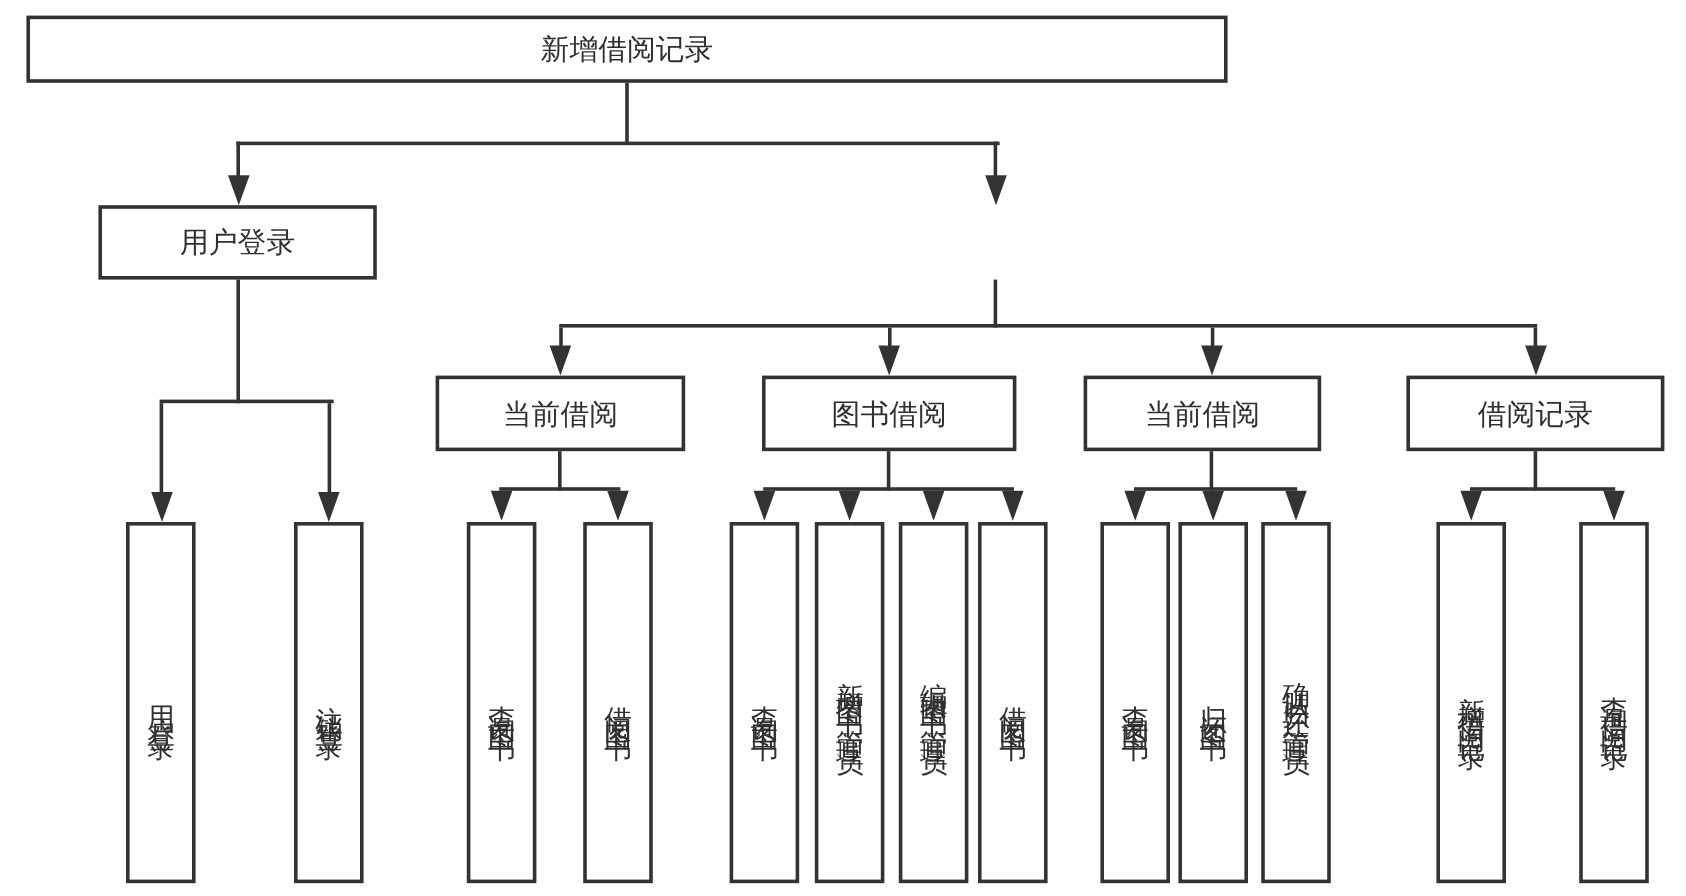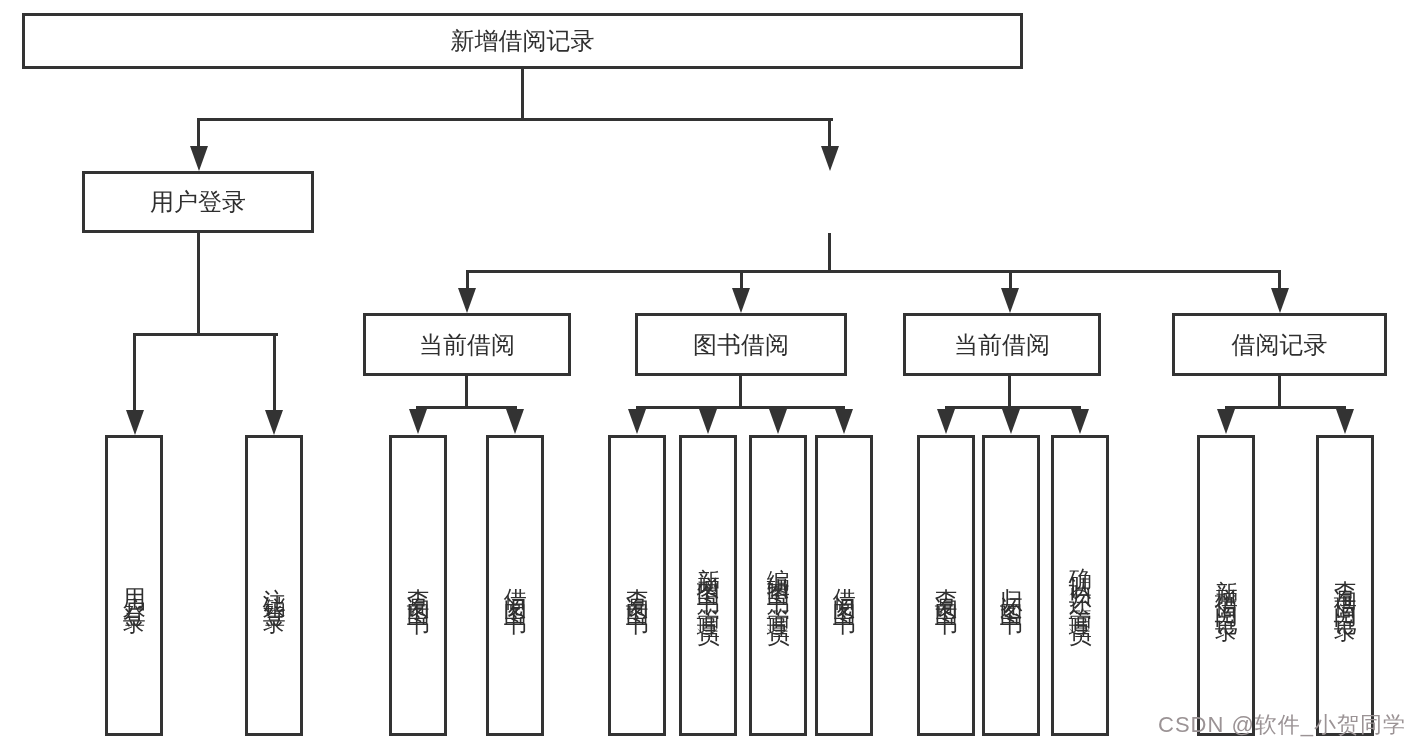--- a/index.html
+++ b/index.html
@@ -135,15 +135,14 @@
     <span class="vtext">确认归还（管理员）</span>
     </div>
 
   <div class="box leaf" style="left:1197px">
     <span class="vtext">新增借阅记录</span>
     </div>
   <div class="box leaf" style="left:1316px">
     <span class="vtext">查询借阅记录</span>
     </div>
 
-  <div class="wm">CSDN @软件_小贺同学</div>
 
 </div>
 
 </body></html>

